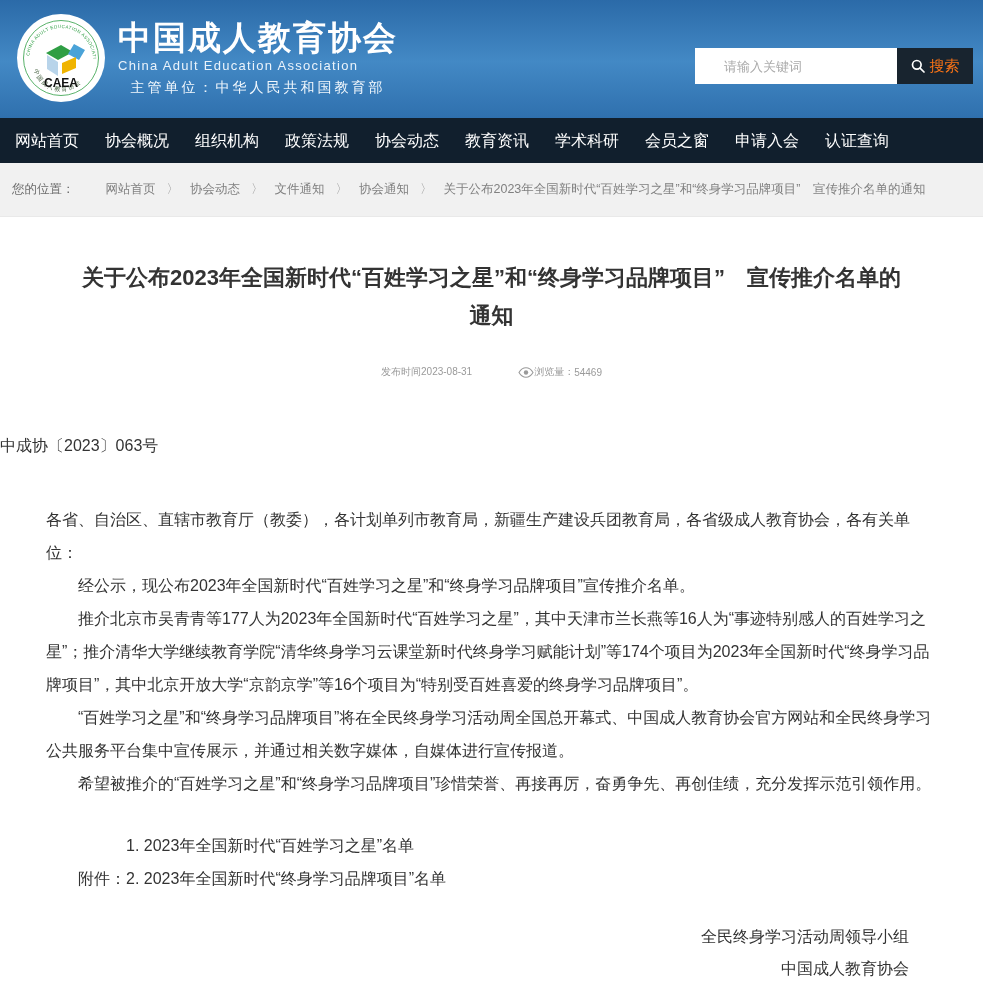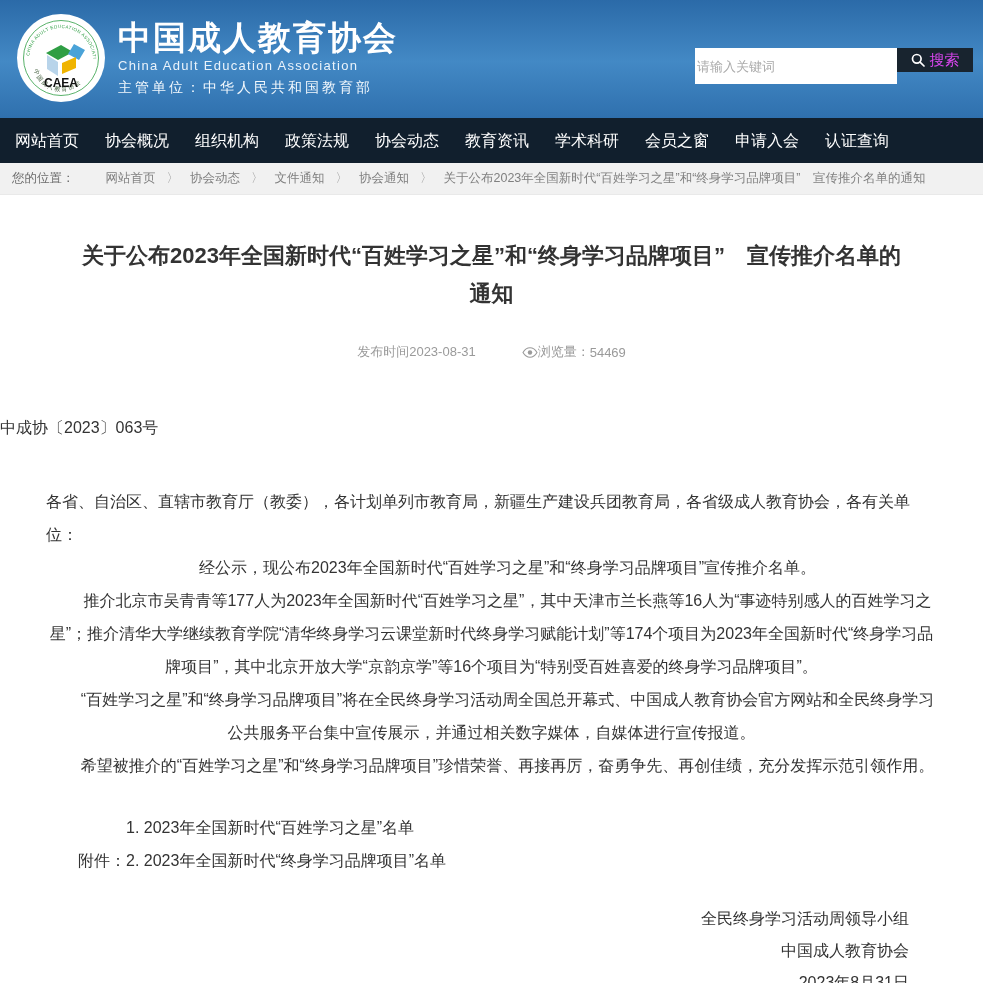--- a/index.html
+++ b/index.html
@@ -16,73 +16,73 @@
     position: relative;
     height: 118px;
     background: linear-gradient(180deg, #2b6aa8 0%, #4389c5 52%, #2f70ae 100%);
     overflow: hidden;
   }
   .brand { position:absolute; left:16px; top:13px; display:flex; align-items:center; cursor:pointer; }
   .logo { width:90px; height:90px; display:block; }
   .brand-text { margin-left:12px; color:#fff; }
   .org-cn { font-size:33px; font-weight:bold; letter-spacing:2px; line-height:36px; }
   .org-en { font-size:13px; letter-spacing:1.3px; margin-top:2px; color:#eaf3fb; }
-  .org-sup { font-size:14px; letter-spacing:3px; margin-top:6px; color:#f2f8fd; }
+  .org-sup { font-size:14px; letter-spacing:3px; margin-top:6px; color:#f2f8fd;text-align:center; }
 
   .search { position:absolute; right:10px; top:48px; display:flex; height:36px; }
   .search input {
     width:202px; height:36px; border:none; outline:none;
-    padding:0 2px; font-size:13px; color:#333;
+    padding:0 29px; font-size:13px; color:#333;
     font-family:"Liberation Sans", sans-serif;
   }
   .search input::placeholder { color:#aaa; }
   .search button {
-    width:76px; height:24px; border:none; cursor:pointer;
-    background:#18242f; color:#d946ef; font-size:15px;
+    width:76px; height:36px; border:none; cursor:pointer;
+    background:#18242f; color:#f97316; font-size:15px;
     display:flex; align-items:center; justify-content:center; gap:5px;
     font-family:"Liberation Sans", sans-serif;
   }
 
   
   .main-nav {
     height:45px; background:#111f2d;
     display:flex; align-items:center; padding:0 2px;
   }
   .main-nav a {
     color:#fff; font-size:16px; text-decoration:none;
     padding:0 13px; line-height:45px; white-space:nowrap;
   }
 
   
   .breadcrumb {
-    height:32px; background:#f1f1f1; border-bottom:1px solid #e9e9e9;
+    height:54px; background:#f1f1f1; border-bottom:1px solid #e9e9e9;
     display:flex; align-items:center; padding:0 12px;
     font-size:12.5px; color:#808080; white-space:nowrap; overflow:hidden;
   }
   .breadcrumb .bc-label { margin-right:20px; color:#6e6e6e; }
   .breadcrumb a { color:#808080; text-decoration:none; margin:0 11px; cursor:pointer; }
   .breadcrumb .bc-current { margin-left:11px; color:#808080; }
   .breadcrumb .sep { color:#9d9d9d; font-family:"DejaVu Sans", sans-serif; }
 
   
   .article { background:#fff; }
   .article-title {
     margin:42px 72px 0; text-align:center;
     font-size:22px; line-height:38px; font-weight:bold; color:#333;
   }
   .meta {
     margin-top:30px; display:flex; justify-content:center; align-items:center;
-    gap:46px; color:#9a9a9a; font-size:13px;
+    gap:46px; color:#9a9a9a; font-size:10px;
   }
   .views { display:flex; align-items:center; }
   .doc-number { margin-top:57px; text-align:left; padding-right:28px; font-size:16px; color:#333; }
 
   .article-body { margin-top:46px; padding:0 46px; font-size:16px; line-height:33px; color:#333; }
   .article-body p { margin:0; }
-  .indent { text-indent:2em;text-align:center; }
+  .indent { text-indent:2em; }
 
   .attachments { margin-top:29px; margin-left:2em; display:flex; align-items:flex-end; }
   .att-label { flex:none; }
   .att-items > div { line-height:33px; }
 
   .signature { margin-top:26px; padding-right:28px; padding-bottom:10px; text-align:right; font-size:16px; line-height:32px; color:#333; }
 </style>
 </head>
 <body>
 

